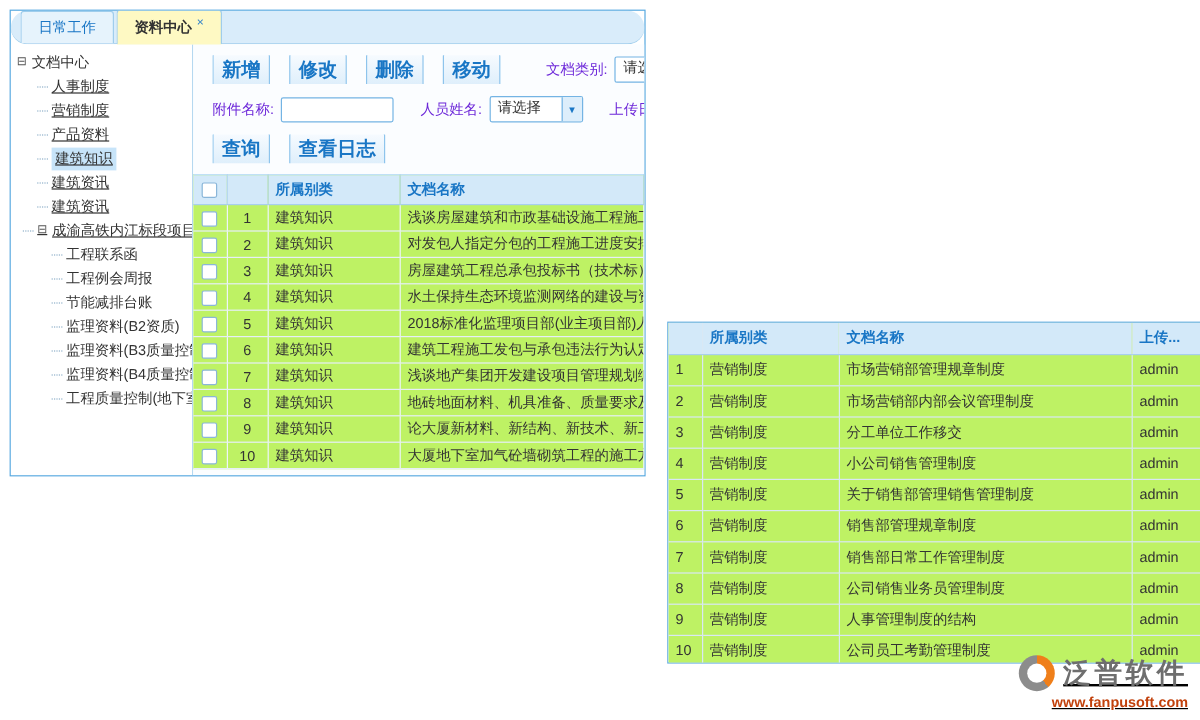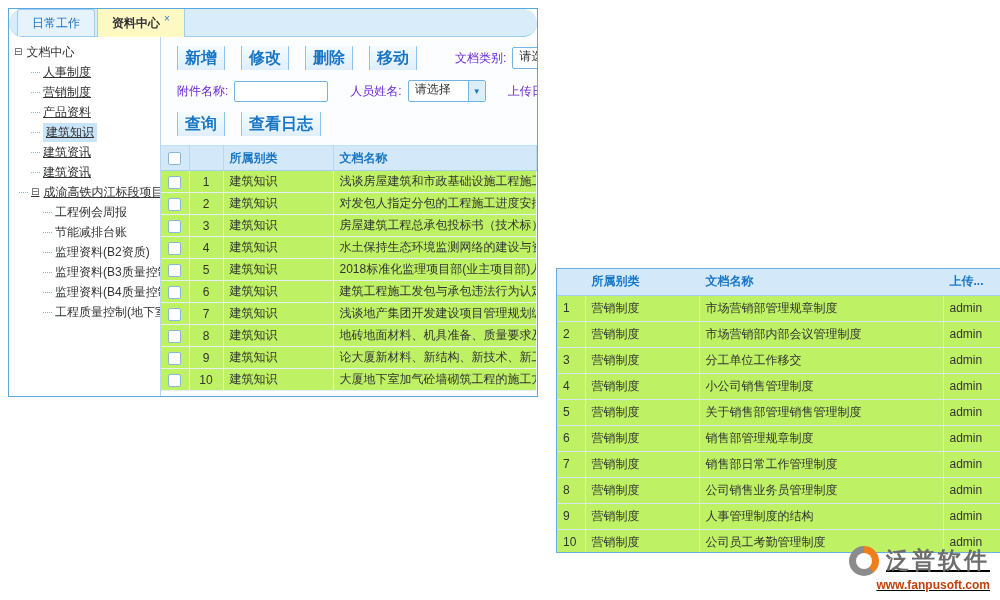--- a/index.html
+++ b/index.html
@@ -115,20 +115,23 @@
             <span class="tree-label">建筑资讯</span>
           </div>
           <div class="tree-item d1">
             <span class="tree-label">建筑资讯</span>
           </div>
           <div class="tree-item d1 exp">
             <span class="expander">⊟</span>
             <span class="tree-label">成渝高铁内江标段项目</span>
           </div>
           <div class="tree-item d2">
+            <span class="tree-label">工程联系函</span>
+          </div>
+          <div class="tree-item d2">
             <span class="tree-label">工程例会周报</span>
           </div>
           <div class="tree-item d2">
             <span class="tree-label">节能减排台账</span>
           </div>
           <div class="tree-item d2">
             <span class="tree-label">监理资料(B2资质)</span>
           </div>
           <div class="tree-item d2">
             <span class="tree-label">监理资料(B3质量控制)</span>

